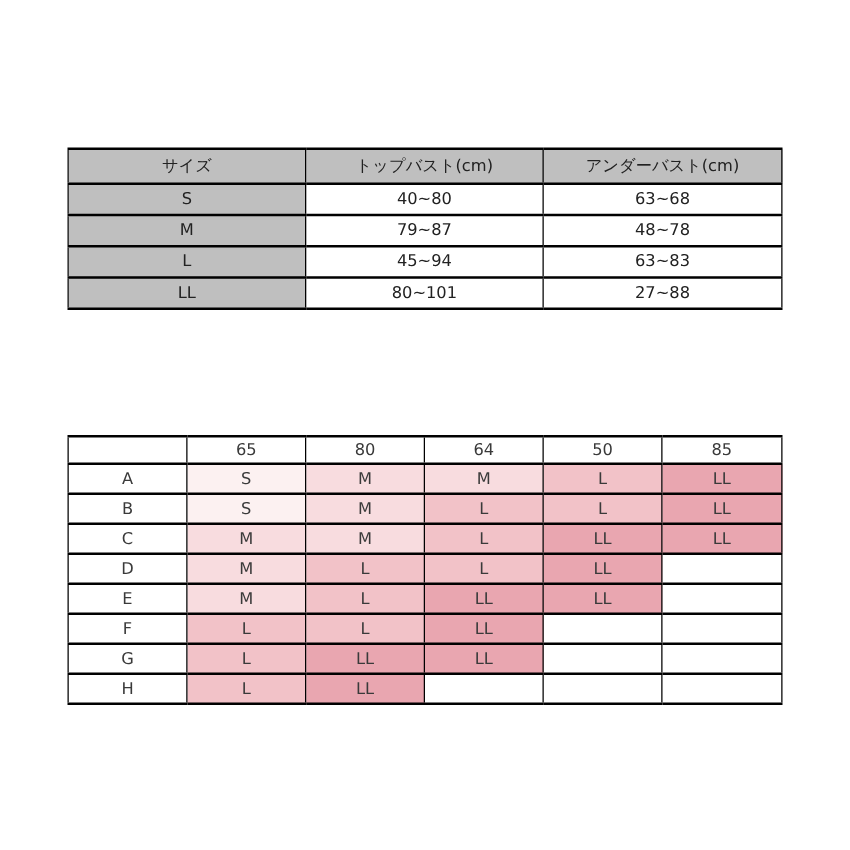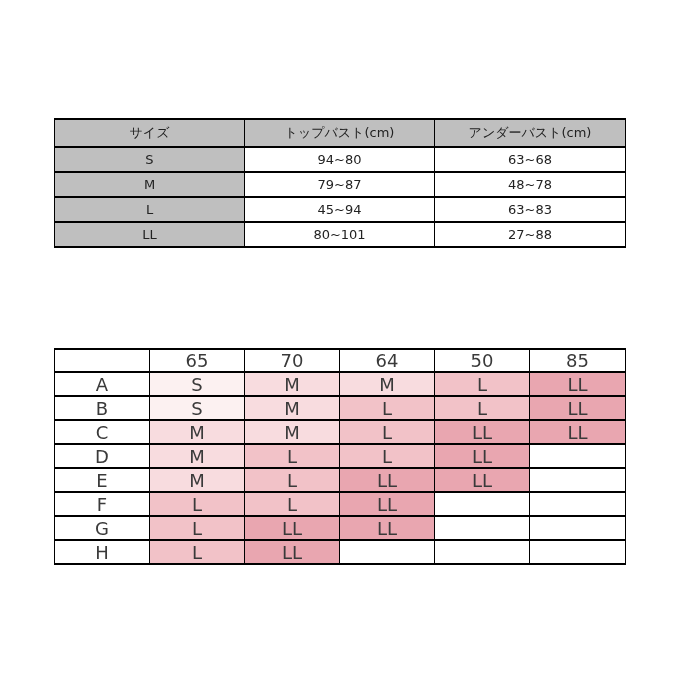--- a/index.html
+++ b/index.html
@@ -35,21 +35,21 @@
   }
 
   
   #corr-table { position: absolute; left: 54px; top: 348px; width: 571px; }
   #corr-table td {
     border: 1px solid #000;
     border-top: 2px solid #000;
     border-bottom: 2px solid #000;
     height: 24px; padding: 0;
     text-align: center; vertical-align: middle;
-    font-size: 18px; color: #3a3a3a;
+    font-size: 13px; color: #3a3a3a;
     background: #ffffff;
   }
   #corr-table tr.head td { height: 22px; }
 </style>
 </head>
 <body>
 
 <div class="page">
 
   <table id="size-table">
@@ -59,21 +59,21 @@
         <col style="width:191px">
       </colgroup>
     <tbody>
         <tr class="head">
       <td>サイズ</td>
       <td>トップバスト(cm)</td>
       <td>アンダーバスト(cm)</td>
     </tr>
     <tr>
       <td class="rowhead">S</td>
-      <td>94~80</td>
+      <td>40~80</td>
       <td>63~68</td>
     </tr>
     <tr>
       <td class="rowhead">M</td>
       <td>79~87</td>
       <td>48~78</td>
     </tr>
     <tr>
       <td class="rowhead">L</td>
       <td>45~94</td>
@@ -94,21 +94,21 @@
         <col style="width:95px">
         <col style="width:95px">
         <col style="width:95px">
         <col style="width:95px">
         <col style="width:96px">
       </colgroup>
     <tbody>
         <tr class="head">
       <td></td>
       <td>65</td>
-      <td>70</td>
+      <td>80</td>
       <td>64</td>
       <td>50</td>
       <td>85</td>
     </tr>
     <tr>
       <td>A</td>
       <td style="background: rgb(252, 241, 241);">S</td>
       <td style="background: rgb(248, 220, 223);">M</td>
       <td style="background: rgb(248, 220, 223);">M</td>
       <td style="background: rgb(242, 194, 200);">L</td>

